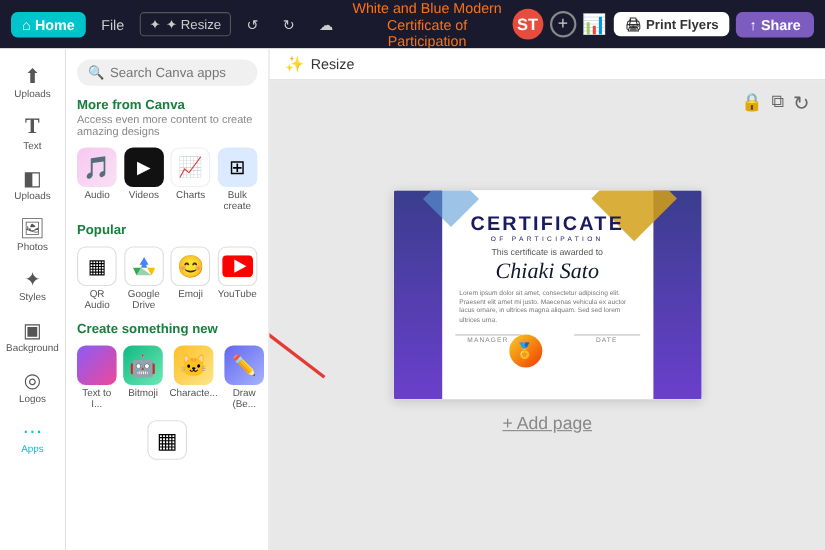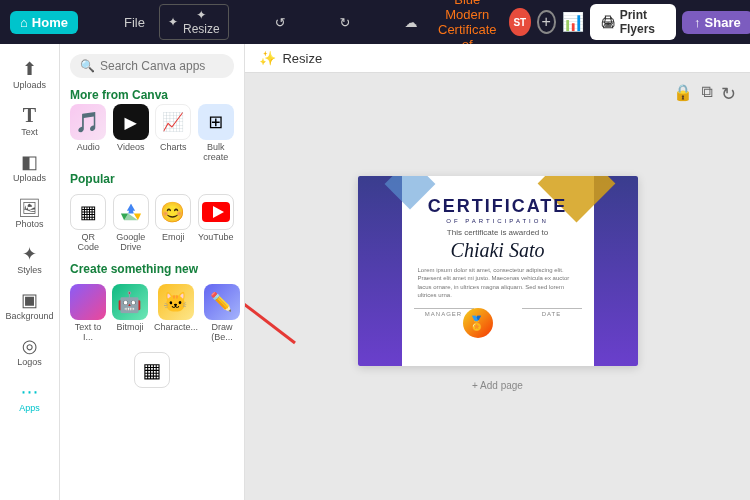--- a/index.html
+++ b/index.html
@@ -4,25 +4,25 @@
   <style>
     * { box-sizing: border-box; margin: 0; padding: 0; }
     body { font-family: -apple-system, BlinkMacSystemFont, 'Segoe UI', sans-serif; background: #f0f0f0; width: 750px; height: 500px; overflow: hidden; }
 
     
     #topbar {
       display: flex; align-items: center; height: 44px;
       background: #1a1a2e; padding: 0 10px; gap: 6px;
     }
     .top-home { background: #00c4cc; color: #fff; border-radius: 6px; padding: 4px 10px; font-size: 13px; font-weight: 600; display: flex; align-items: center; gap: 4px; }
-    .top-btn { color: #ccc; font-size: 13px; padding: 4px 8px; cursor: pointer; background: none; border: none; margin-left: 32px; }
+    .top-btn { color: #ccc; font-size: 13px; padding: 4px 8px; cursor: pointer; background: none; border: none; }
     .resize-btn { background: none; border: 1px solid #555; color: #ccc; border-radius: 4px; font-size: 12px; padding: 3px 8px; display: flex; align-items: center; gap: 3px; }
     .top-title { flex: 1; text-align: center; color: #f97316; font-size: 13px; }
     .top-right { display: flex; align-items: center; gap: 6px; }
-    .avatar { width: 28px; height: 28px; border-radius: 50%; background: #e74c3c; color: #fff; display: flex; align-items: center; justify-content: center; font-size: 10px; font-weight: 700; }
+    .avatar { width: 28px; height: 28px; border-radius: 50%; background: #e74c3c; color: #fff; display: flex; align-items: center; justify-content: center; font-size: 15px; font-weight: 700; }
     .plus-btn { width: 24px; height: 24px; border-radius: 50%; border: 2px solid #888; color: #ccc; display: flex; align-items: center; justify-content: center; font-size: 16px; cursor: pointer; }
     .chart-btn { color: #ccc; font-size: 18px; cursor: pointer; }
     .print-btn { background: #fff; color: #333; border-radius: 6px; padding: 4px 10px; font-size: 12px; font-weight: 600; display: flex; align-items: center; gap: 4px; cursor: pointer; }
     .share-btn { background: #7c5cbf; color: #fff; border-radius: 6px; padding: 4px 12px; font-size: 13px; font-weight: 600; display: flex; align-items: center; gap: 4px; cursor: pointer; }
 
     
     #main { display: flex; height: 456px; }
 
     
     #sidebar-icons {
@@ -63,21 +63,21 @@
 
     
     .certificate-wrapper { background: #fff; width: 280px; box-shadow: 0 2px 10px rgba(0,0,0,0.15); border-radius: 2px; position: relative; overflow: hidden; }
     .cert-content { position: relative; z-index: 2; width: 100%; text-align: center; padding: 0 10px; }
     .cert-title { font-size: 18px; font-weight: 900; letter-spacing: 2px; color: #1a1a5e; margin-top: 8px; }
     .cert-subtitle { font-size: 6px; letter-spacing: 3px; color: #1a1a5e; margin-top: 1px; }
     .cert-awarded { font-size: 8px; color: #555; margin: 4px 0 2px; }
     .cert-name { font-family: Georgia, serif; font-style: italic; font-size: 20px; color: #0f172a; margin: 2px 0; }
     .cert-body { font-size: 6px; color: #777; margin: 4px 8px; line-height: 1.4; text-align: left; }
     .seal-circle { width: 30px; height: 30px; border-radius: 50%; background: linear-gradient(135deg, #f5d020, #f53803); display: flex; align-items: center; justify-content: center; font-size: 14px; }
-    .add-page { text-align: center; color: #888; font-size: 10px; margin-top: 8px; padding: 6px; cursor: pointer; }
+    .add-page { text-align: center; color: #888; font-size: 16px; margin-top: 8px; padding: 6px; cursor: pointer; text-decoration: underline; }
   </style>
 </head>
 <body>
 
 <div id="topbar">
   <div class="top-home">
     <span>⌂</span>
     <span>Home</span>
   </div>
   <button class="top-btn">File</button>
@@ -142,20 +142,21 @@
   </div>
 
   <div id="apps-panel">
     <div class="search-bar">
       <span style="color:#888;font-size:12px">🔍</span>
       <input type="text" placeholder="Search Canva apps" style="">
     </div>
 
     <div>
       <div class="section-title">More from Canva</div>
+      <div class="section-subtitle">Access even more content to create amazing designs</div>
       <div class="apps-grid">
         <div class="app-item">
           <div class="app-icon" style="background:linear-gradient(135deg,#f8c8f0,#f8e1f4); font-size:20px;">🎵</div>
           <span class="app-label">Audio</span>
         </div>
         <div class="app-item">
           <div class="app-icon" style="background:#111; color:#fff; font-size:16px;">▶</div>
           <span class="app-label">Videos</span>
         </div>
         <div class="app-item">
@@ -168,21 +169,21 @@
         </div>
       </div>
     </div>
 
     <div>
       <div class="section-title">Popular</div>
       <div style="margin-bottom:8px"></div>
       <div class="apps-grid">
         <div class="app-item">
           <div class="app-icon" style="background:#fff;border:1px solid #ddd;font-size:18px;">▦</div>
-          <span class="app-label">QR Code</span>
+          <span class="app-label">QR Audio</span>
         </div>
         <div class="app-item">
           <div class="app-icon" style="background:#fff;border:1px solid #ddd;font-size:18px;">
             <svg width="22" height="22" viewBox="0 0 24 24">
                 <path d="M4.5 21L9 13.5 1 13.5z" fill="#34a853"></path>
                 <path d="M19.5 21L15 13.5H23z" fill="#fbbc05"></path>
                 <path d="M12 3L7.5 10.5H16.5z" fill="#4285f4"></path>
                 <path d="M9 13.5L12 3 15 13.5z" fill="#4285f4"></path>
                 <path d="M9 13.5L4.5 21H15L19.5 21z" fill="#34a853" opacity=".5"></path>
               </svg>

